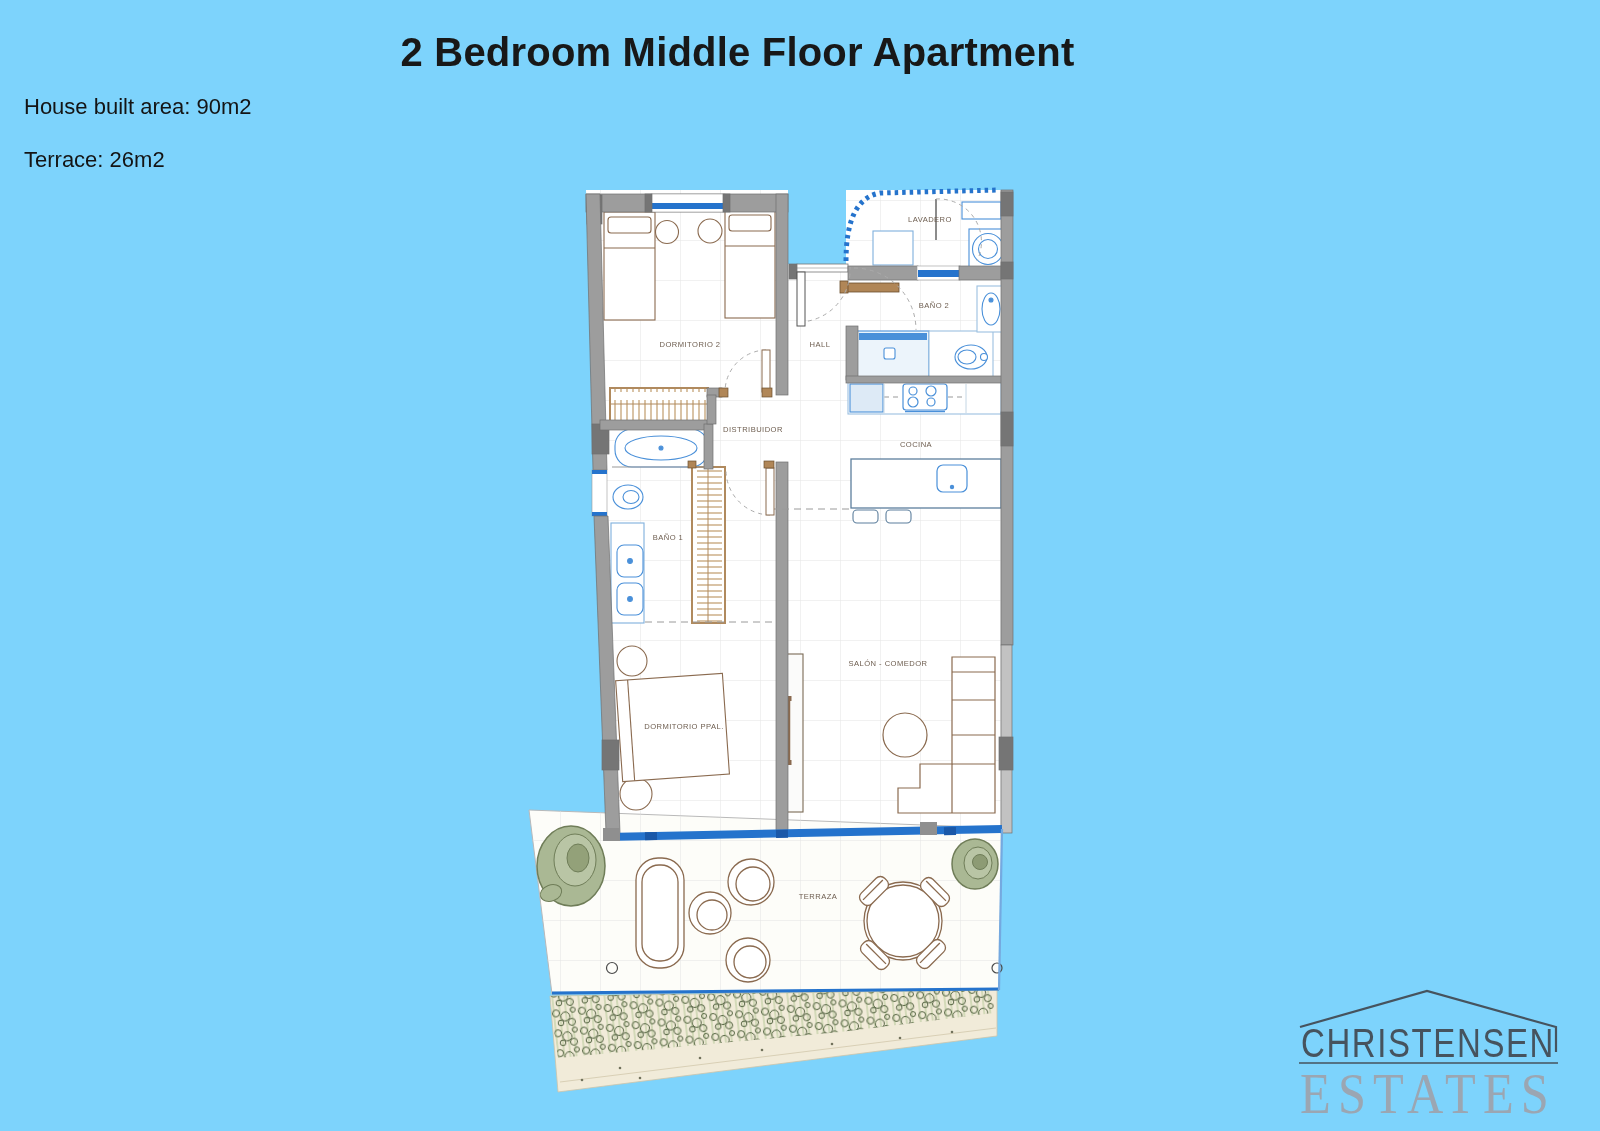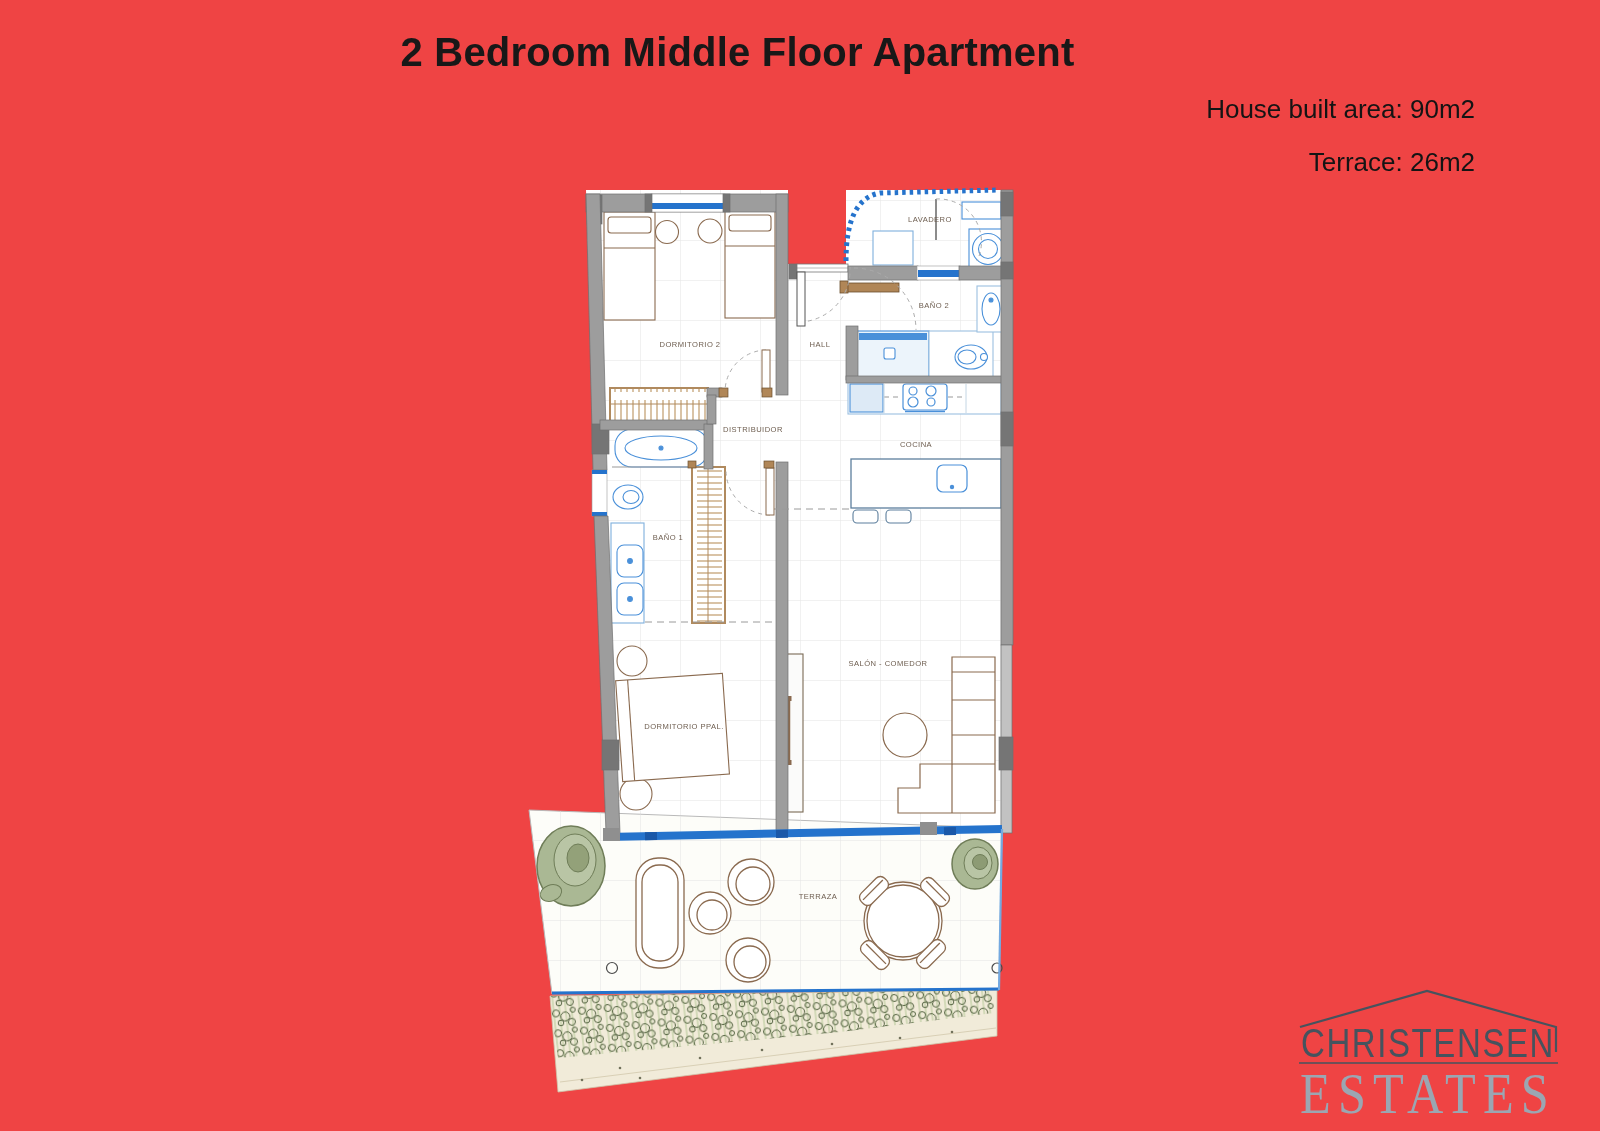--- a/index.html
+++ b/index.html
@@ -1,20 +1,20 @@
 <!DOCTYPE html>
 <html><head>
 <meta charset="utf-8">
 <style>
   html,body{margin:0;padding:0;background:#fff;}
-  .page{position:relative;width:1600px;height:1131px;background:#ef4444;overflow:hidden;
+  .page{position:relative;width:1600px;height:1131px;background:#7dd3fc;overflow:hidden;
         font-family:"Liberation Sans",sans-serif;}
   .title{position:absolute;top:30px;left:0;width:1475px;text-align:center;
          font-size:40px;font-weight:700;color:#181818;letter-spacing:.2px;}
-  .sub{position:absolute;left:0;width:1475px;text-align:right;font-size:26px;color:#141414;}
+  .sub{position:absolute;left:0;width:1475px;text-align:left;font-size:22px;color:#141414;padding-left:24px;}
   .sub1{top:94px;}
   .sub2{top:127px;margin-top:20px;}
   .plan-svg{position:absolute;left:520px;top:183px;width:495px;height:920px;}
   .logo-svg{position:absolute;left:1268px;top:972px;width:312px;height:152px;}
   .room-label{font-family:"Liberation Sans",sans-serif;font-size:7.6px;fill:#6d5d4f;
               letter-spacing:.45px;text-anchor:middle;}
 </style>
 </head>
 <body>
 

